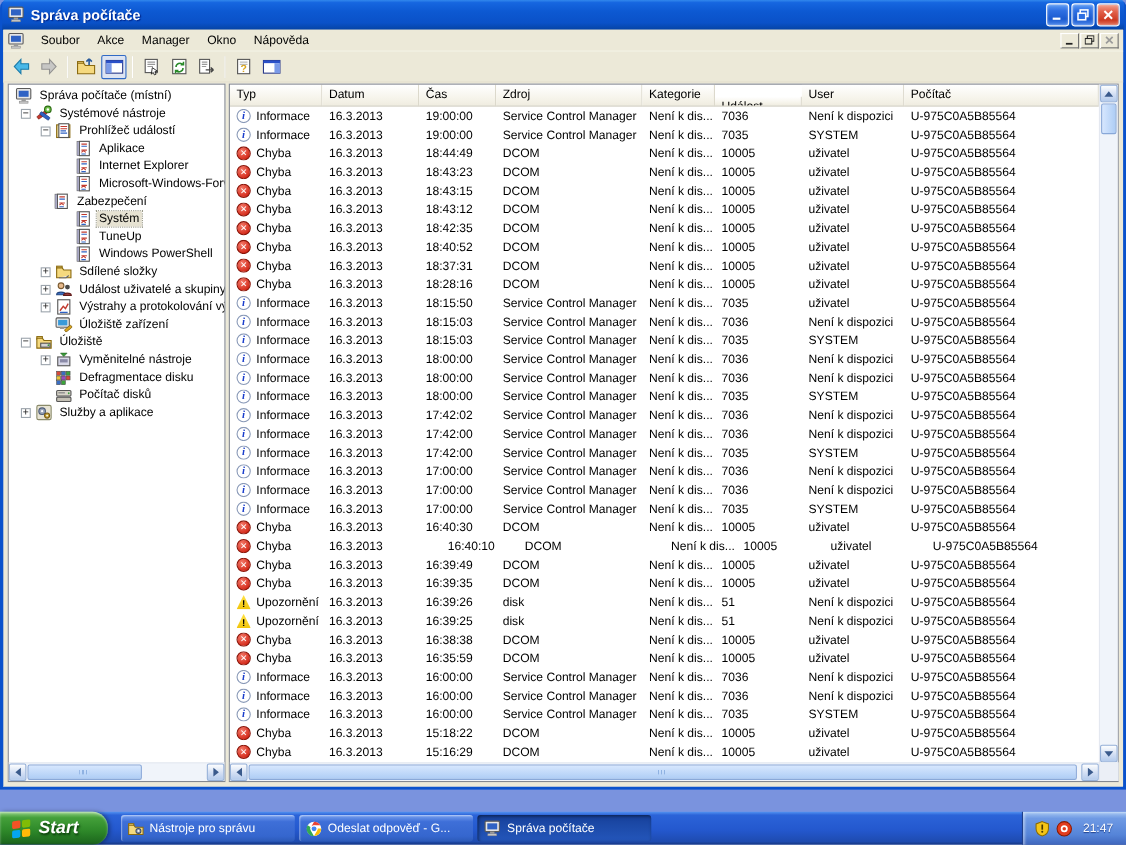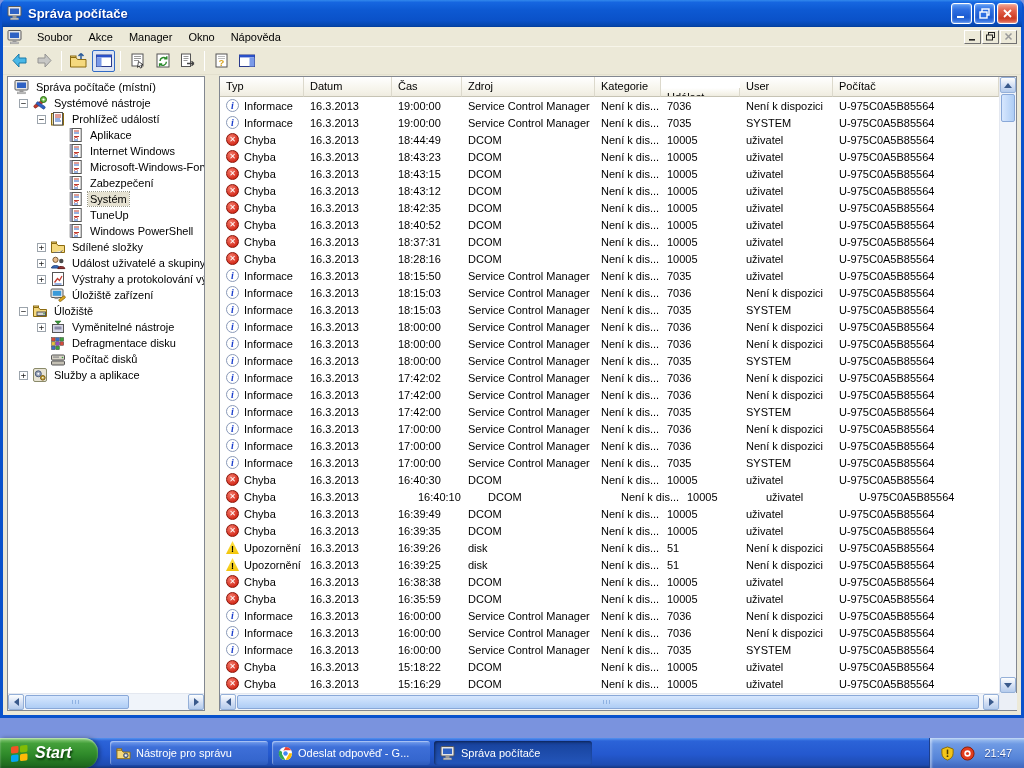--- a/index.html
+++ b/index.html
@@ -36,21 +36,21 @@
     border:1px solid; border-color:#FFFFFF #717171 #717171 #FFFFFF; }
 
   .toolbar { height:28px; flex:none; display:flex; align-items:center; background:#ECE9D8;
     padding:0 4px; border-bottom:1px solid #E3E0CE; }
   .tbtn { width:23px; height:22px; border:1px solid transparent; border-radius:2px;
     display:flex; align-items:center; justify-content:center; margin:0 1px; }
   .tbtn.pressed { background:#DDE4F2; border-color:#316AC5; }
   .tsep { width:1px; height:20px; background:#C9C6B2; border-right:1px solid #FFFFFF; margin:0 4px; }
 
   
-  .content { flex:1; min-height:0; display:flex; padding:1px 4px 4px; gap:14px; }
+  .content { flex:1; min-height:0; display:flex; padding:1px 4px 4px; gap:3px; }
   .panel { background:#fff; border:1px solid #828790; display:flex; min-width:0; }
   .tree-panel { width:198px; flex:none; flex-direction:column; }
   .tree { flex:1; overflow:hidden; padding-top:2px; }
   .trow { height:16px; display:flex; align-items:center; gap:4px; font-size:11px; white-space:nowrap; }
   .expander { width:9px; height:9px; flex:none; background:#fff; border:1px solid #9CA4AC;
     font-family:"DejaVu Sans Mono",monospace; font-size:9px; line-height:7px; text-align:center; color:#222; }
   .tic { width:16px; height:16px; flex:none; }
   .trow .tlabel { padding:1px 2px; }
   .trow.selected .tlabel { background:#E6E2D2; outline:1px dotted #9a9a8a; }
 
@@ -329,35 +329,35 @@
             <div class="trow" style="padding-left: 60px;">
               <span class="ic tic">
                 <svg width="16" height="16" viewBox="0 0 16 16">
                   <rect x="2" y="1.5" width="2.2" height="13" fill="#B8B8D8" stroke="#555" stroke-width="0.5"></rect>
                   <rect x="4.2" y="1.5" width="9" height="13" fill="#fff" stroke="#555"></rect>
                   <path d="M6 4h5M6 9.5h5" stroke="#C23A2F"></path>
                   <path d="M6 6h5M6 13h4" stroke="#2F62C4"></path>
                   <path d="M6 11.5l2-1.6 2 1.6" stroke="#C23A2F" fill="none"></path>
                 </svg>
               </span>
-              <span class="tlabel">Internet Windows</span>
+              <span class="tlabel">Internet Explorer</span>
             </div>
             <div class="trow" style="padding-left: 60px;">
               <span class="ic tic">
                 <svg width="16" height="16" viewBox="0 0 16 16">
                   <rect x="2" y="1.5" width="2.2" height="13" fill="#B8B8D8" stroke="#555" stroke-width="0.5"></rect>
                   <rect x="4.2" y="1.5" width="9" height="13" fill="#fff" stroke="#555"></rect>
                   <path d="M6 4h5M6 9.5h5" stroke="#C23A2F"></path>
                   <path d="M6 6h5M6 13h4" stroke="#2F62C4"></path>
                   <path d="M6 11.5l2-1.6 2 1.6" stroke="#C23A2F" fill="none"></path>
                 </svg>
               </span>
               <span class="tlabel">Microsoft-Windows-Forv</span>
             </div>
-            <div class="trow" style="padding-left: 60px;">
+            <div class="trow" style="padding-left: 40px;">
               <span class="ic tic">
                 <svg width="16" height="16" viewBox="0 0 16 16">
                   <rect x="2" y="1.5" width="2.2" height="13" fill="#B8B8D8" stroke="#555" stroke-width="0.5"></rect>
                   <rect x="4.2" y="1.5" width="9" height="13" fill="#fff" stroke="#555"></rect>
                   <path d="M6 4h5M6 9.5h5" stroke="#C23A2F"></path>
                   <path d="M6 6h5M6 13h4" stroke="#2F62C4"></path>
                   <path d="M6 11.5l2-1.6 2 1.6" stroke="#C23A2F" fill="none"></path>
                 </svg>
               </span>
               <span class="tlabel">Zabezpečení</span>

